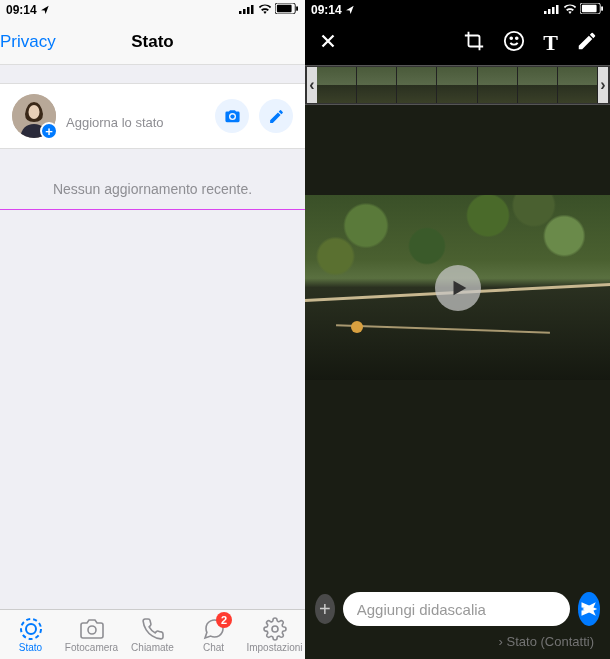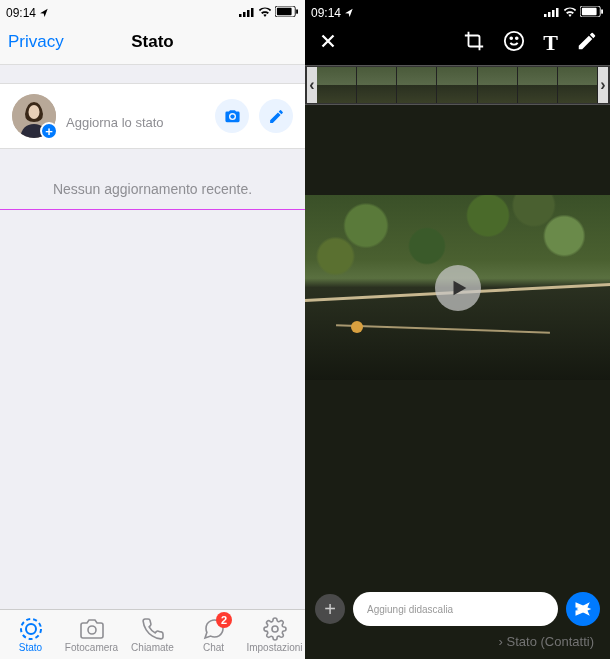--- a/index.html
+++ b/index.html
@@ -2,29 +2,29 @@
 <html><head>
   <meta charset="utf-8">
   <style>
     * { margin: 0; padding: 0; box-sizing: border-box; }
     body { font-family: -apple-system, BlinkMacSystemFont, "Segoe UI", sans-serif; background: #888; width: 610px; height: 659px; display: flex; }
     .panel { height: 659px; position: relative; overflow: hidden; }
     .left { width: 305px; background: #efeff4; }
     .right { width: 305px; background: #1a1d14; }
 
     
-    .status-bar { height: 20px; display: flex; align-items: flex-end; justify-content: space-between; padding: 0 6px; font-size: 12px; font-weight: 400; }
+    .status-bar { height: 20px; display: flex; align-items: center; justify-content: space-between; padding: 0 6px; font-size: 12px; font-weight: 700; }
     .status-bar.light { background: #f8f8f8; color: #000; }
     .status-bar.dark { background: #000; color: #fff; }
     .sb-icons { display: flex; align-items: center; gap: 3px; }
     .sb-left { display: flex; align-items: center; gap: 4px; }
 
     
     .l-header { background: #f8f8f8; border-bottom: 1px solid #ddd; height: 45px; display: flex; align-items: center; padding: 0 12px; position: relative; }
-    .l-header .privacy { color: #007aff; font-size: 17px; position: absolute; left: 8px; }
+    .l-header .privacy { color: #007aff; font-size: 17px; position: absolute; left: 0; }
     .l-header .title { font-weight: 600; font-size: 17px; color: #000; margin: 0 auto; }
 
     
     .my-status { background: #fff; margin-top: 18px; border-top: 1px solid #ddd; border-bottom: 1px solid #ddd; padding: 10px 12px; display: flex; align-items: center; gap: 10px; }
     .avatar-wrap { position: relative; width: 44px; height: 44px; }
     .avatar { width: 44px; height: 44px; border-radius: 50%; background: linear-gradient(135deg, #c8b8a8, #a89888); display: flex; align-items: center; justify-content: center; overflow: hidden; }
     .avatar svg { width: 44px; height: 44px; }
     .add-badge { position: absolute; bottom: -2px; right: -2px; width: 18px; height: 18px; border-radius: 50%; background: #007aff; border: 2px solid #fff; display: flex; align-items: center; justify-content: center; color: #fff; font-size: 13px; font-weight: 700; line-height: 1; }
     .status-text { flex: 1; }
     .status-text .t1 { font-size: 16px; color: #000; }
@@ -57,21 +57,21 @@
     .water { position: absolute; bottom: 0; left: 0; right: 0; height: 50%; background: linear-gradient(to bottom, #2a3020, #151810); }
     .stick { position: absolute; top: 52%; left: -5%; right: -5%; height: 3px; background: #c8b890; transform: rotate(-3deg); }
     .stick2 { position: absolute; top: 72%; left: 10%; width: 70%; height: 2px; background: #a89870; transform: rotate(2deg); }
     .orange-dot { position: absolute; top: 68%; left: 15%; width: 12px; height: 12px; border-radius: 50%; background: #d8a040; }
     .play-btn { position: absolute; top: 50%; left: 50%; transform: translate(-50%, -50%); width: 46px; height: 46px; border-radius: 50%; background: rgba(200,200,200,0.72); display: flex; align-items: center; justify-content: center; }
     .play-btn svg { width: 22px; height: 22px; margin-left: 3px; }
 
     .r-bottom { position: absolute; bottom: 0; left: 0; right: 0; padding: 10px; }
     .caption-row { display: flex; align-items: center; gap: 8px; }
     .add-media { width: 30px; height: 30px; border-radius: 50%; background: #4a4a4a; color: #ccc; display: flex; align-items: center; justify-content: center; font-size: 20px; }
-    .caption-input { flex: 1; height: 34px; background: #fff; border-radius: 17px; border: none; padding: 0 14px; font-size: 10px; color: #333; outline: none; }
+    .caption-input { flex: 1; height: 34px; background: #fff; border-radius: 17px; border: none; padding: 0 14px; font-size: 15px; color: #333; outline: none; }
     .caption-input::placeholder { color: #999; }
     .send-btn { width: 34px; height: 34px; border-radius: 50%; background: #007aff; display: flex; align-items: center; justify-content: center; color: #fff; }
     .send-btn svg { width: 18px; height: 18px; }
     .audience { text-align: right; color: #737373; font-size: 13px; margin-top: 8px; padding-right: 6px; }
   </style>
 </head>
 <body>
 
 <div class="panel left">
 

